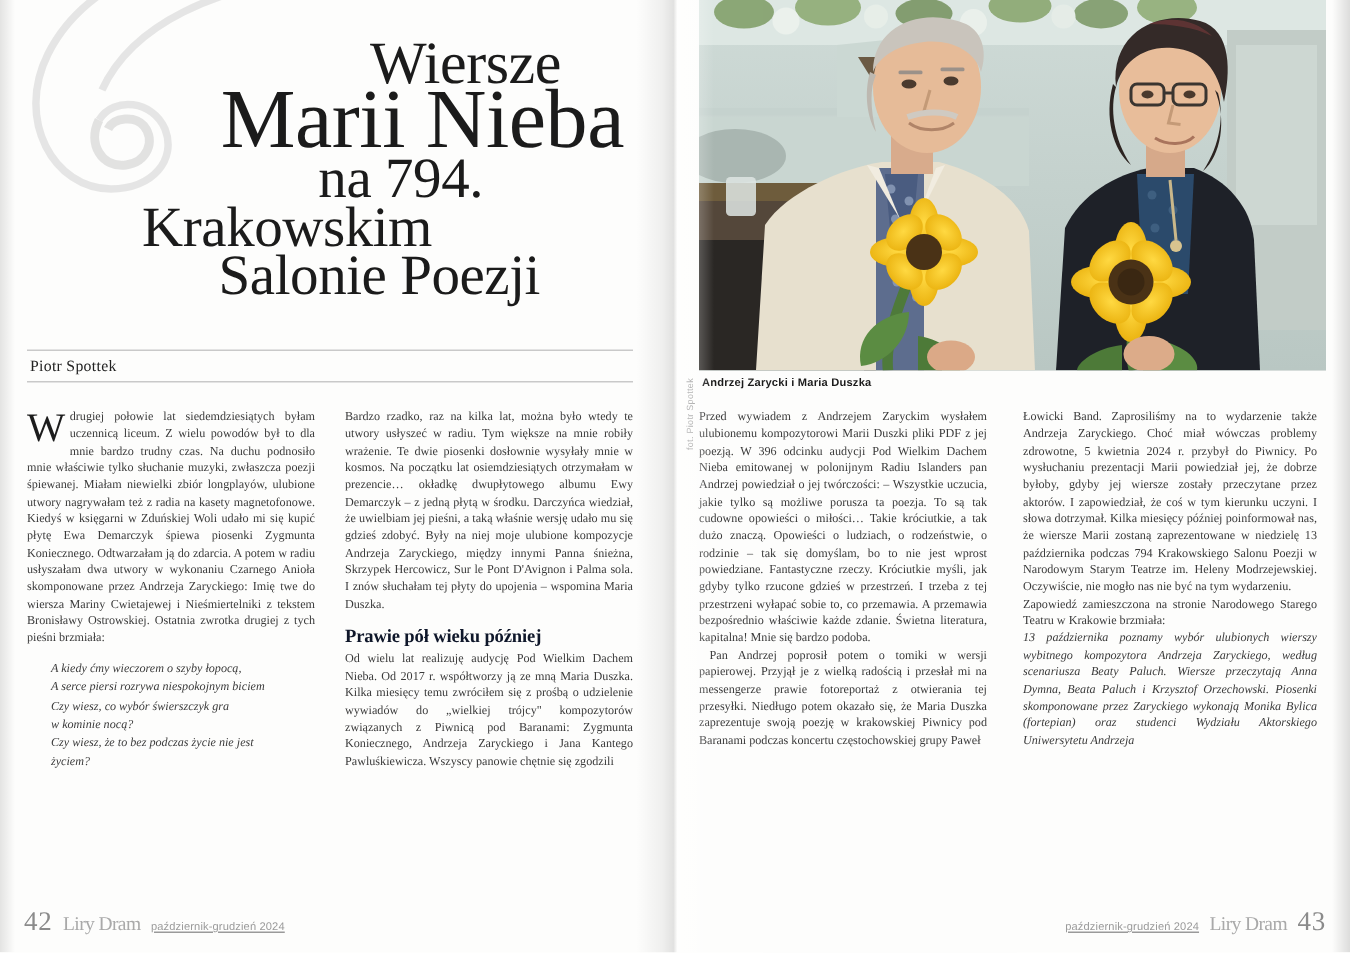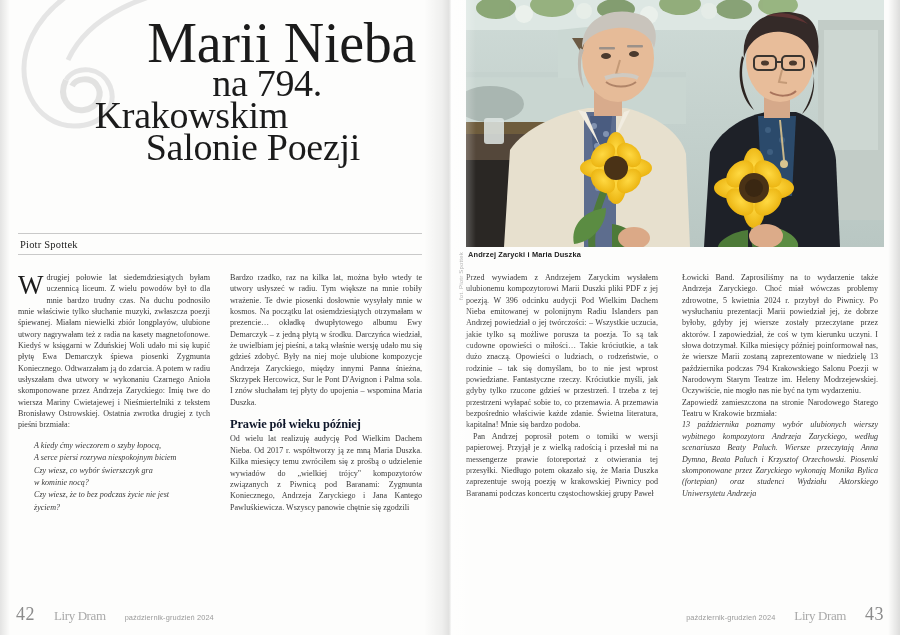--- a/index.html
+++ b/index.html
@@ -119,37 +119,38 @@
     white-space:nowrap;
   }
 
   .cols-right{position:absolute;top:272px;left:16px;width:418px;height:320px;z-index:4;}
   .col-c{left:0;}
   .col-d{left:216px;width:196px;}
 
   
   .footer{
     position:absolute;bottom:10px;z-index:8;
-    display:flex;align-items:baseline;gap:19px;
+    display:flex;align-items:baseline;gap:7px;
     font-family:"Liberation Sans", sans-serif;
   }
   .footer-left{left:16px;}
   .footer-right{right:16px;}
   .pagenum{
     font-family:"Liberation Serif", serif;
     font-size:18px;color:#8b8b8b;letter-spacing:.5px;
   }
   .logo{
     font-family:"Liberation Serif", serif;
     font-size:13px;color:#a9a9a9;
     letter-spacing:-.4px;
   }
   .issue{
     font-size:7.4px;color:#9a9a9a;letter-spacing:.1px;
     font-family:"Liberation Sans", sans-serif;
+    text-decoration:underline;
   }
 </style>
 </head>
 <body>
 
 <div class="spread">
 
   <div class="page page-left">
 
     <div class="edge-left"></div>
@@ -158,20 +159,21 @@
       <g fill="none" stroke="#cfcfcf" stroke-width="5">
         <path d="M215 4 C150 2 86 28 62 76 C40 120 66 166 104 166 C132 166 148 146 140 126
                  C132 107 106 104 96 120"></path>
         <path d="M238 26 C176 30 118 56 98 100"></path>
       </g>
       <path d="M96 120 C88 136 98 152 114 150 C128 148 134 134 126 124 C120 117 106 118 102 126" fill="none" stroke="#c8c8c8" stroke-width="6"></path>
       <path d="M18 36 C44 16 78 6 112 8" fill="none" stroke="#dcdcdc" stroke-width="4"></path>
     </svg>
 
     <div class="title-block">
+      <div class="title-line t1">Wiersze</div>
       <div class="title-line t2">Marii Nieba</div>
       <div class="title-line t3">na 794.</div>
       <div class="title-line t4">Krakowskim</div>
       <div class="title-line t5">Salonie Poezji</div>
     </div>
 
     <div class="byline-wrap">
       <div class="rule"></div>
       <div class="byline">Piotr Spottek</div>
       <div class="rule"></div>

